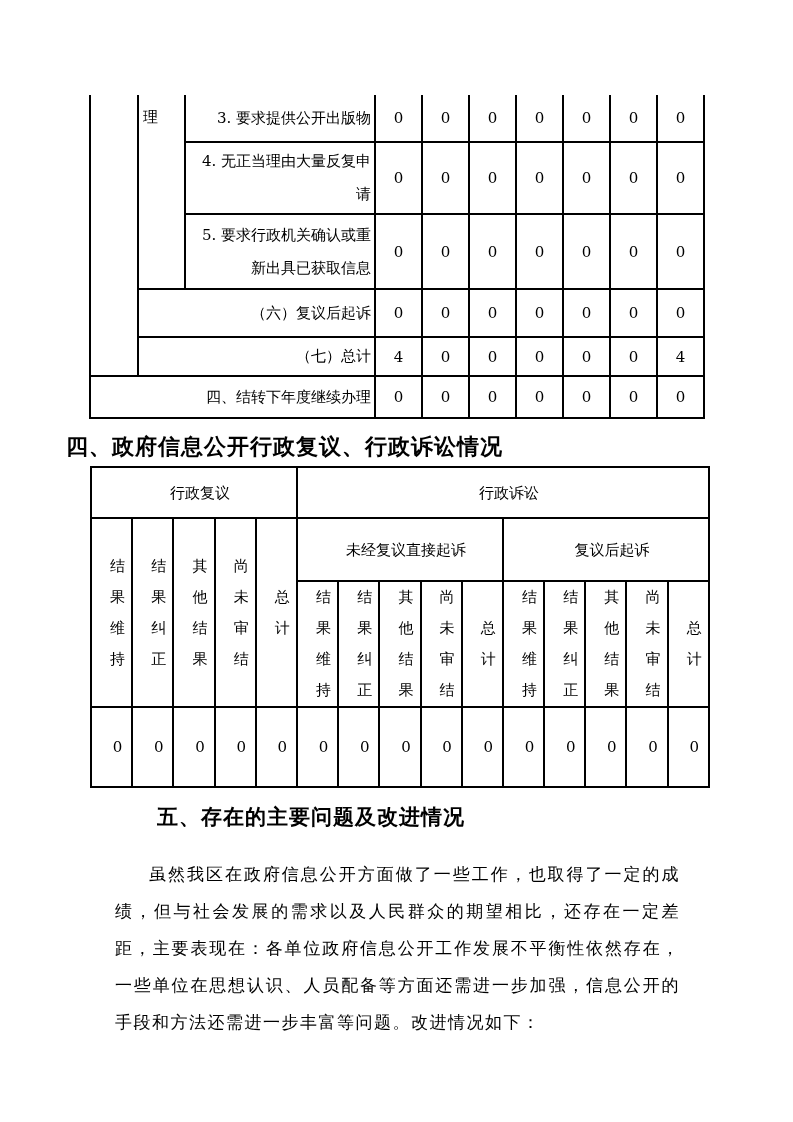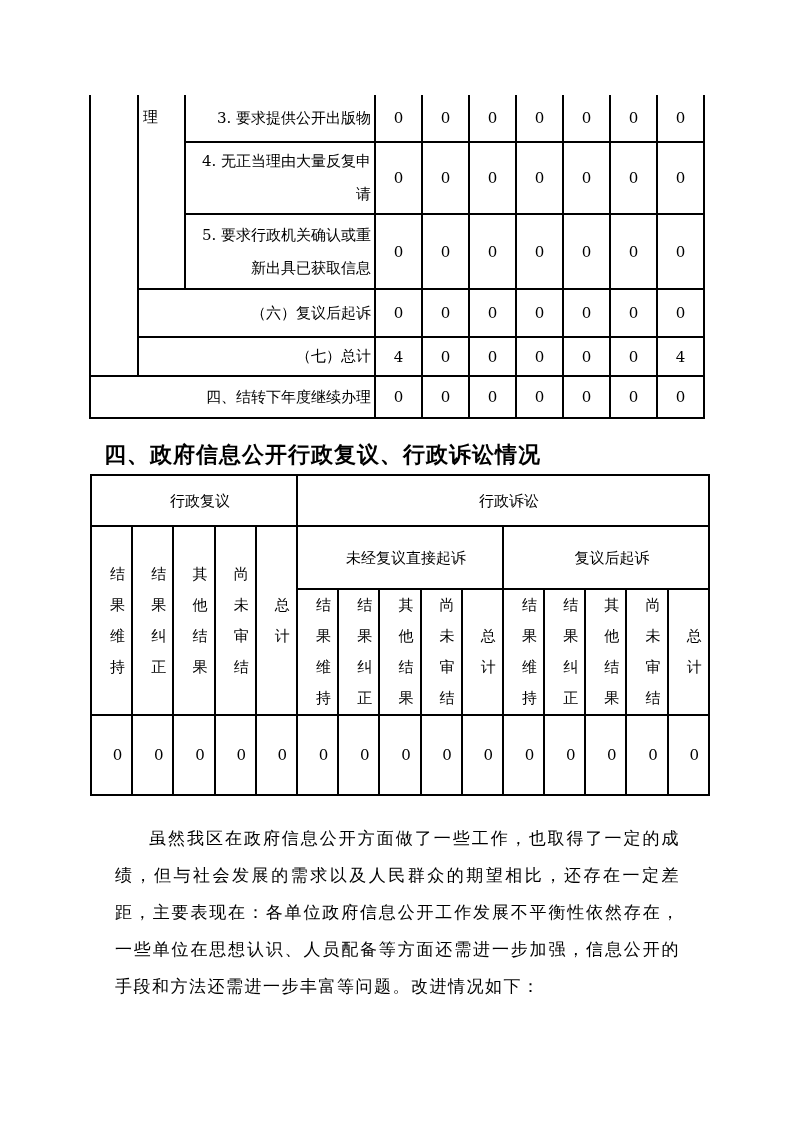--- a/index.html
+++ b/index.html
@@ -14,21 +14,21 @@
     overflow:hidden; vertical-align:middle; padding:0;
   }
   
   #t1 { margin:95px 0 0 89px; width:616px; }
   #t1 tr:first-child > td { border-top:none; }
   #t1 .lbl { text-align:right; padding:2px 3px 2px 6px; line-height:33px; }
   #t1 .num { text-align:center; }
   #t1 .carry { vertical-align:top; text-align:left; padding:13px 0 0 4px; }
   
   .h4 {
-    margin:20px 0 0 0; padding-left:104px;
+    margin:12px 0 0 0; padding-left:66px;
     font-family:"DejaVu Sans", sans-serif; font-weight:bold;
     font-size:22px; line-height:32px; letter-spacing:1px;
   }
   .h5 {
     margin:14px 0 0 0; padding-left:157px;
     font-family:"DejaVu Sans", sans-serif; font-weight:bold;
     font-size:21px; line-height:30px; letter-spacing:1px;
   }
   
   #t2 { margin:3px 0 0 90px; width:620px; }
@@ -210,15 +210,16 @@
         <td>0</td>
         <td>0</td>
         <td>0</td>
         <td>0</td>
         <td>0</td>
         <td>0</td>
       </tr>
     </tbody>
   </table>
 
+  <div class="h5">五、存在的主要问题及改进情况</div>
   <div class="para">虽然我区在政府信息公开方面做了一些工作，也取得了一定的成绩，但与社会发展的需求以及人民群众的期望相比，还存在一定差距，主要表现在：各单位政府信息公开工作发展不平衡性依然存在，一些单位在思想认识、人员配备等方面还需进一步加强，信息公开的手段和方法还需进一步丰富等问题。改进情况如下：</div>
 
 </div>
 
 </body></html>

